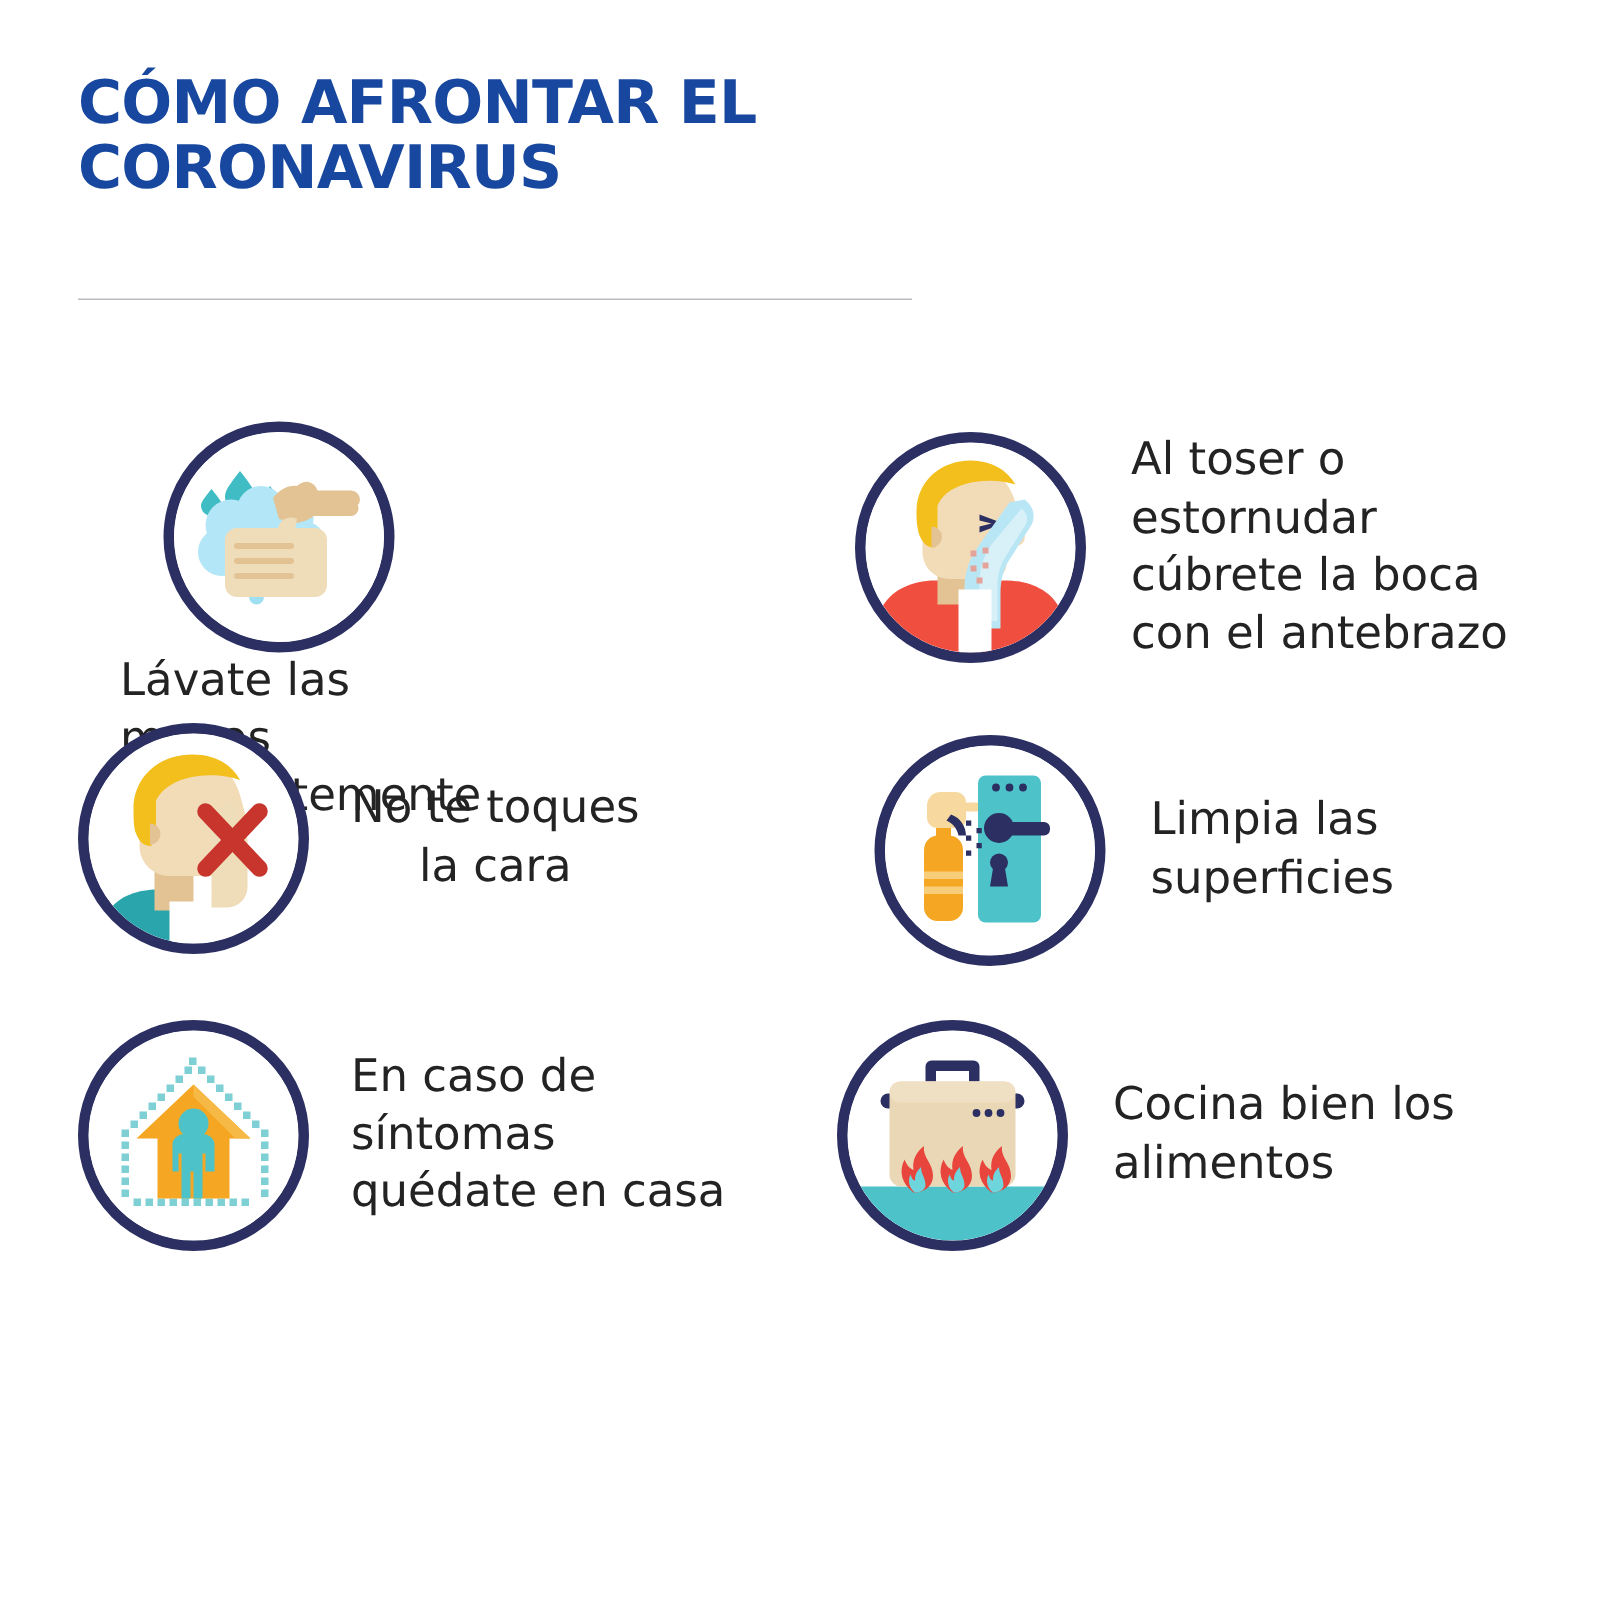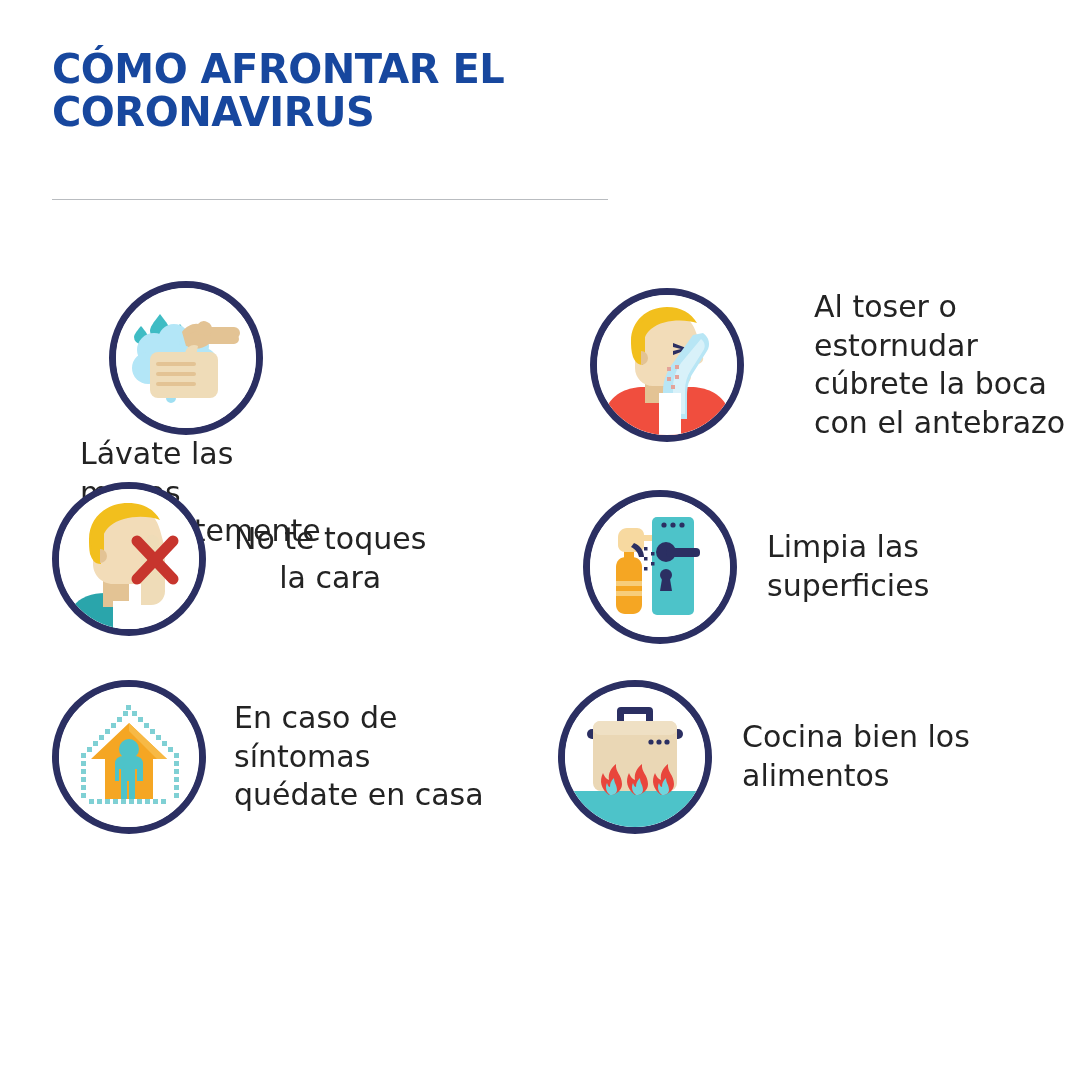--- a/index.html
+++ b/index.html
@@ -81,21 +81,21 @@
     font-family: "DejaVu Sans", sans-serif;
     font-size: 30px;
     line-height: 1.29;
     color: #232323;
     white-space: pre-line;
     font-weight: normal;
   }
 
   
   .tip-1 { left: 52px;  top: 281px; flex-direction: column; }
-  .tip-2 { left: 590px; top: 288px; gap: 40px; }
+  .tip-2 { left: 570px; top: 288px; }
   .tip-3 { left: 52px;  top: 482px; text-align: center; }
   .tip-4 { left: 583px; top: 490px; }
   .tip-5 { left: 52px;  top: 680px; }
   .tip-6 { left: 558px; top: 680px; }
 
   .tip-2 .tip-text { margin-left: 30px; }
   .tip-4 .tip-text { margin-left: 30px; }
   .tip-6 .tip-text { margin-left: 30px; }
 </style>
 </head>

